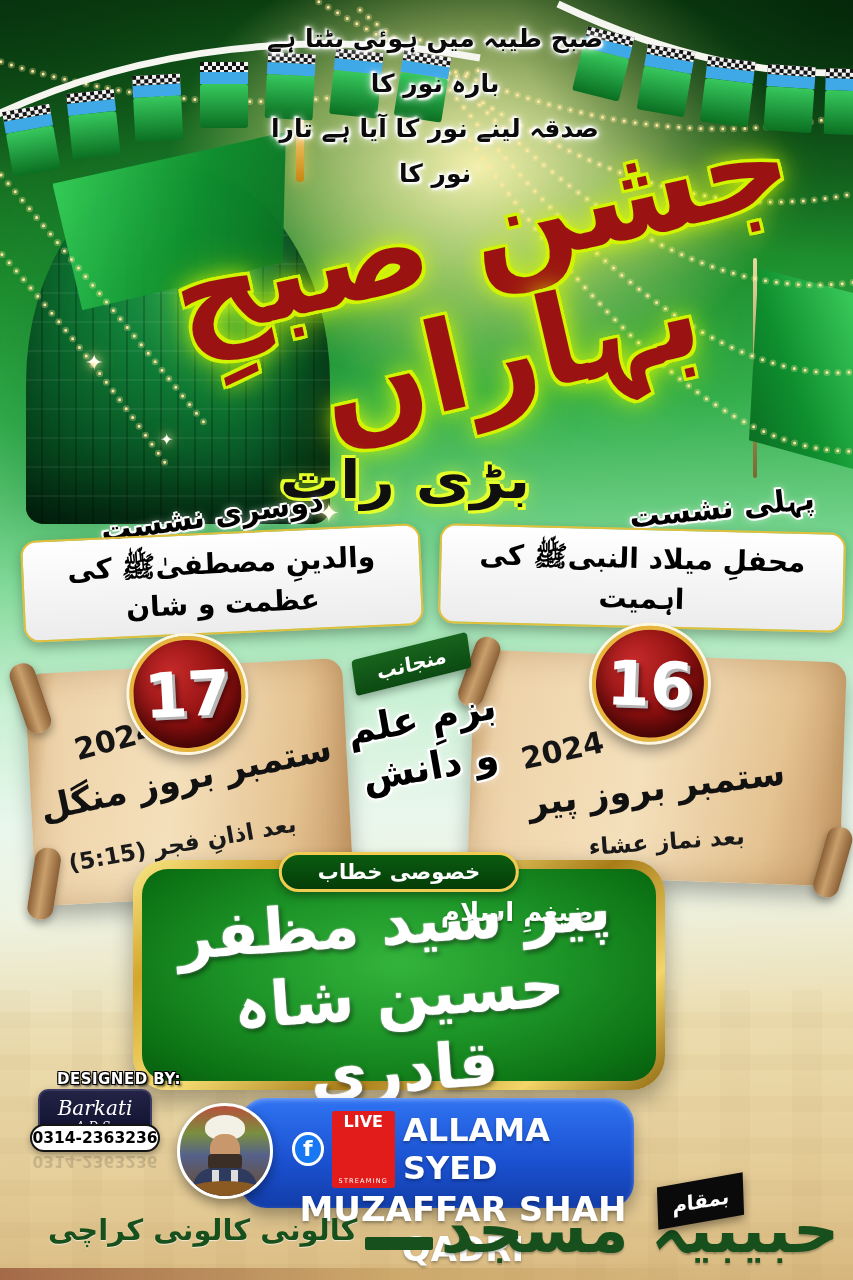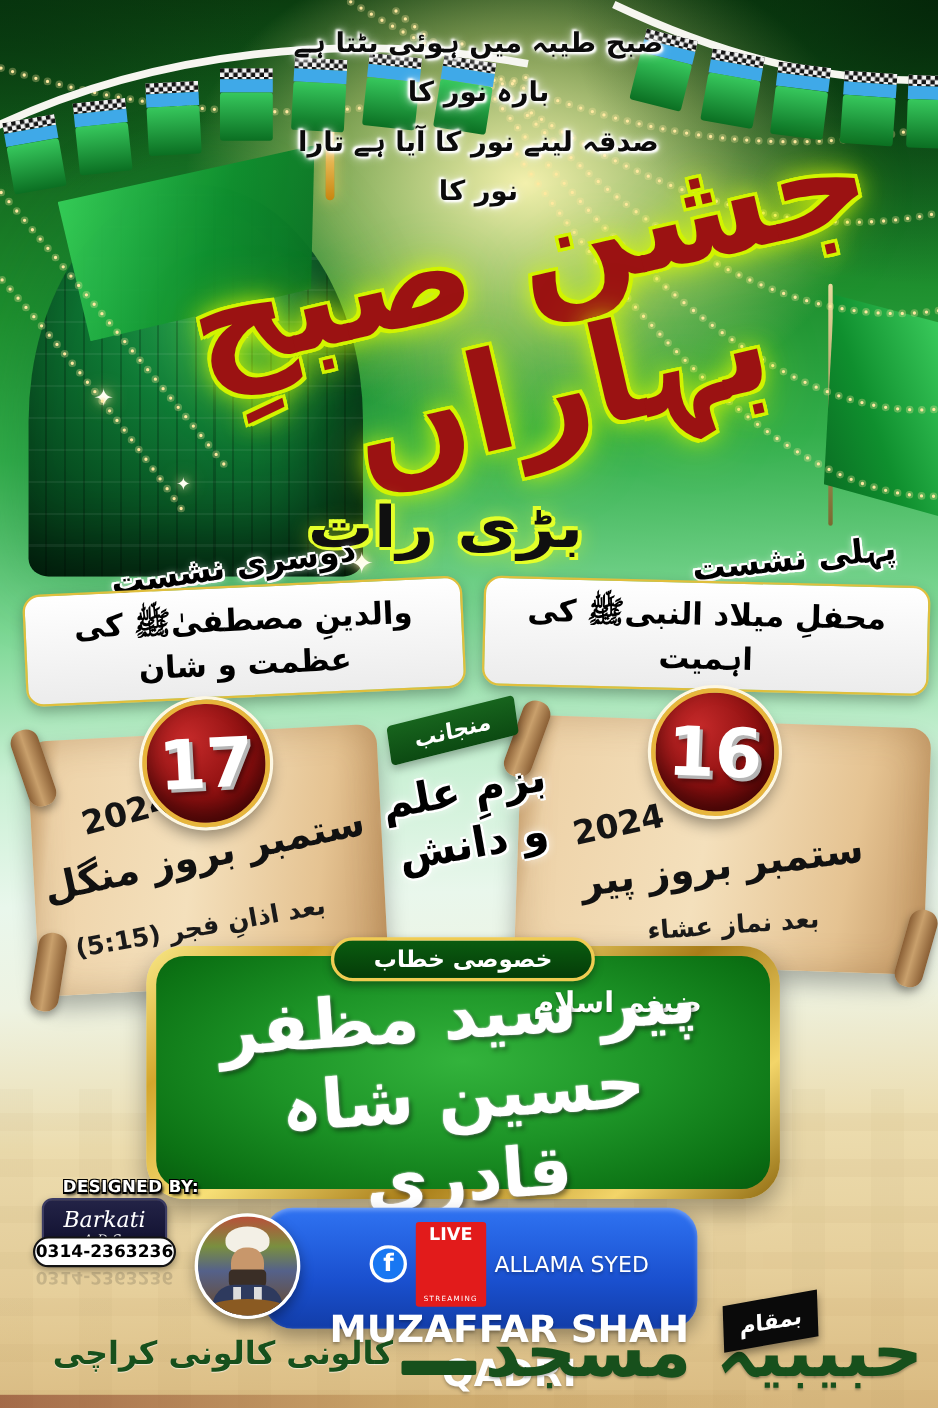--- a/index.html
+++ b/index.html
@@ -109,21 +109,21 @@
   
   .organizer-tag{ position:absolute; left:352px; top:646px; z-index:9; direction:rtl;
     background:linear-gradient(#17641d,#0c4a12); color:#fff; font-size:20px; font-weight:700;
     padding:6px 24px; border-radius:4px; transform:rotate(-14deg) skewX(-6deg);
     box-shadow:0 4px 8px rgba(0,0,0,.3);}
   .organizer-name{ position:absolute; left:350px; top:694px; width:152px; z-index:9; direction:rtl;
     text-align:center; font-size:38px; font-weight:800; color:#000; line-height:1.3;
     transform:rotate(-10deg);
     text-shadow:2px 0 #fff,-2px 0 #fff,0 2px #fff,0 -2px #fff,2px 2px #fff,-2px -2px #fff,0 0 10px #fff;}
   
-  .speaker-banner{ position:absolute; left:133px; top:860px; width:576px; height:230px; z-index:10;
+  .speaker-banner{ position:absolute; left:133px; top:860px; width:532px; height:230px; z-index:10;
     border-radius:34px; padding:9px;
     background:linear-gradient(140deg,#f9e887,#d4a62c 18%,#f7df76 38%,#a87d18 60%,#f3d569 82%,#8f6a10);
     box-shadow:0 10px 22px rgba(0,0,0,.32);}
   .speaker-banner-inner{ position:relative; width:100%; height:100%; border-radius:26px;
     background:radial-gradient(ellipse at 50% 45%, #33b33c, #1d9427 45%, #0c7214 82%, #075c0e);}
   .special-pill{ position:absolute; top:-17px; left:50%; transform:translateX(-50%); direction:rtl;
     background:linear-gradient(#0a5c10,#053c08); border:3px solid #f0cc52; border-radius:999px;
     padding:5px 36px; color:#fff; font-size:21px; font-weight:700; white-space:nowrap;
     box-shadow:0 4px 8px rgba(0,0,0,.35);}
   .honorific{ position:absolute; top:28px; right:62px; direction:rtl; color:#fff; font-size:26px;
@@ -156,21 +156,21 @@
     box-shadow:0 8px 16px rgba(0,0,0,.32), inset 0 2px 5px rgba(255,255,255,.35);
     padding-left:52px;}
   .fb-line1{ display:flex; align-items:center; justify-content:center; gap:8px; margin-top:13px;}
   .fb-icon{ width:34px; height:34px; border-radius:50%; background:#1877F2; border:3px solid #fff;
     color:#fff; font-weight:800; font-size:22px; display:flex; align-items:center; justify-content:center;
     line-height:1;}
   .live-badge{ background:#e21b1b; color:#fff; border-radius:3px; padding:3px 7px 2px;
     display:flex; flex-direction:column; align-items:center;}
   .live-word{ font-size:16px; font-weight:800; line-height:1;}
   .streaming-word{ font-size:6.5px; font-weight:400; letter-spacing:1.2px; line-height:1.2;margin-top:48px;}
-  .fb-name1{ font-size:20px; font-weight:400; color:#fff; text-shadow:0 2px 3px rgba(0,0,0,.3);}
+  .fb-name1{ font-size:32px; font-weight:700; color:#fff; text-shadow:0 2px 3px rgba(0,0,0,.3);}
   .fb-name2{ text-align:center; font-size:34px; font-weight:800; color:#fff; margin-top:1px;
     text-shadow:0 2px 3px rgba(0,0,0,.3);}
   .speaker-photo{ position:absolute; left:177px; top:1103px; width:96px; height:96px; z-index:12;
     border-radius:50%; border:3px solid #fff; overflow:hidden;
     box-shadow:0 5px 12px rgba(0,0,0,.4);
     background:linear-gradient(180deg,#b8503a 0%,#7a8f3f 30%,#55618a 55%,#6b4a26 100%);}
   .speaker-photo>div{ position:absolute; left:50%; transform:translateX(-50%);}
   .ph-turban{ top:9px; width:40px; height:25px; background:#f3f0e6; border-radius:50% 50% 42% 42%;}
   .ph-face{ top:28px; width:30px; height:32px; background:#c8976b; border-radius:45%;}
   .ph-beard{ top:48px; width:34px; height:22px; background:#3a2e26; border-radius:4px 4px 50% 50%;}

